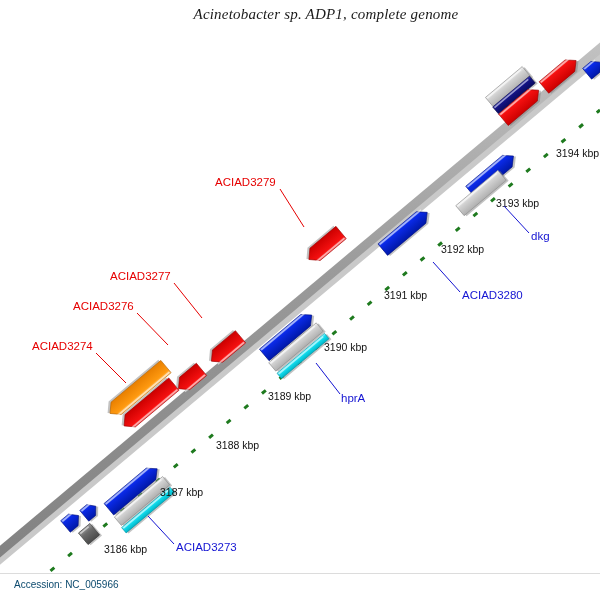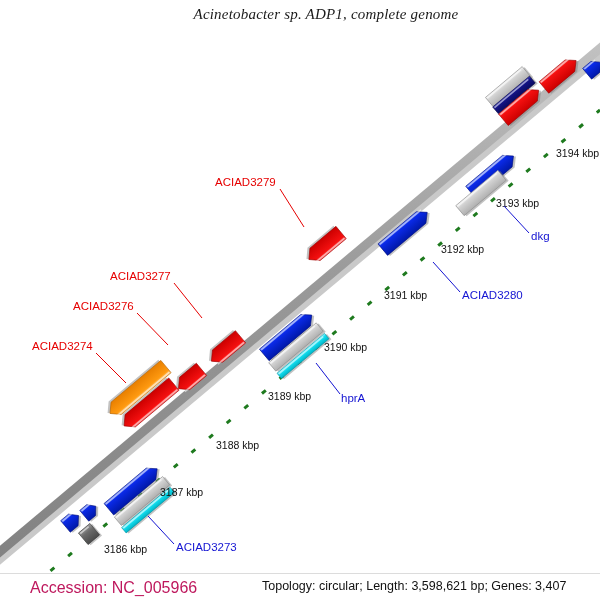--- a/index.html
+++ b/index.html
@@ -17,23 +17,22 @@
 
   
   #canvas{position:absolute;left:0;top:0;width:600px;height:600px;}
 
   
   #footer{
     position:absolute;left:0;bottom:0;width:600px;height:26px;
     border-top:1px solid #dcdcdc;background:#fff;
   }
   #footer .acc{
-    position:absolute;left:14px;top:5px;font-size:16px;color:#be185d;
+    position:absolute;left:14px;top:5px;font-size:10px;color:#0c4a6e;
     white-space:nowrap;
-    margin-left:16px;
   }
   #footer .meta{
     position:absolute;left:262px;top:5px;font-size:12.5px;color:#111;
     white-space:nowrap;
   }
 
   
   .lbl-red{fill:#e60000;font-size:11.5px;font-family:"Liberation Sans","DejaVu Sans",sans-serif;}
   .lbl-blue{fill:#1414d2;font-size:11.5px;font-family:"Liberation Sans","DejaVu Sans",sans-serif;}
   .lbl-tick{fill:#111111;font-size:10.5px;font-family:"Liberation Sans","DejaVu Sans",sans-serif;}
@@ -241,16 +240,15 @@
         <text x="341" y="402" class="lbl-blue">hprA</text>
         <line x1="460" y1="292" x2="433" y2="262" class="lead-blue"></line>
         <text x="462" y="299" class="lbl-blue">ACIAD3280</text>
         <line x1="529" y1="233" x2="504" y2="206" class="lead-blue"></line>
         <text x="531" y="240" class="lbl-blue">dkg</text>
       </g>
   </svg>
 
   <div id="footer">
     <div class="acc">Accession: NC_005966</div>
-    <div class="meta">Topology: circular; Length: 3,598,621 bp; Genes: 3,407</div>
   </div>
 
 </div>
 
 </body></html>

